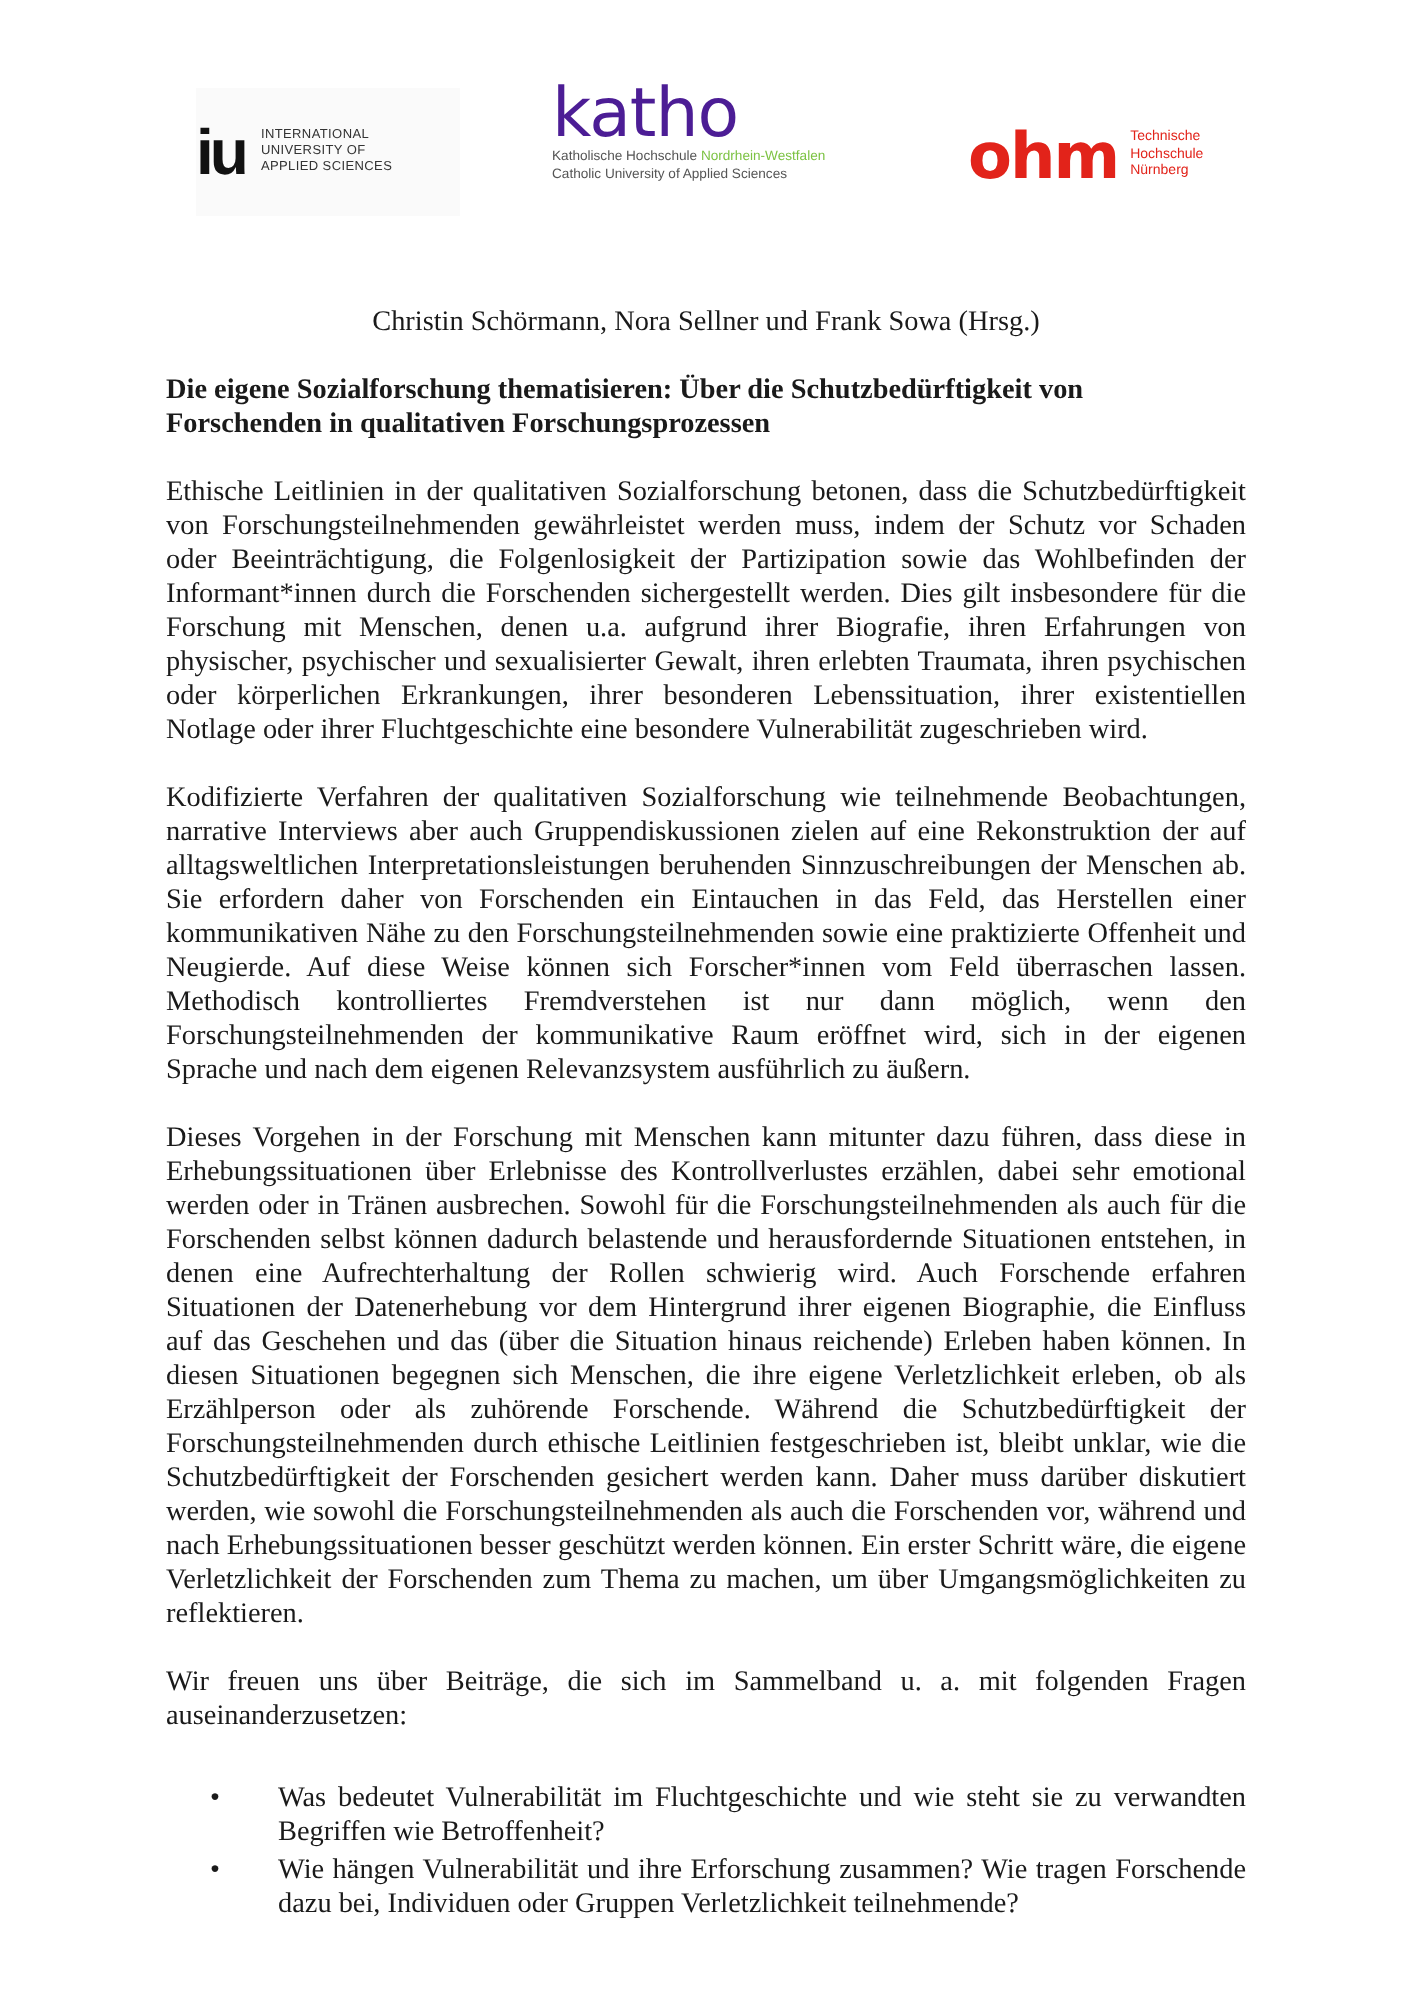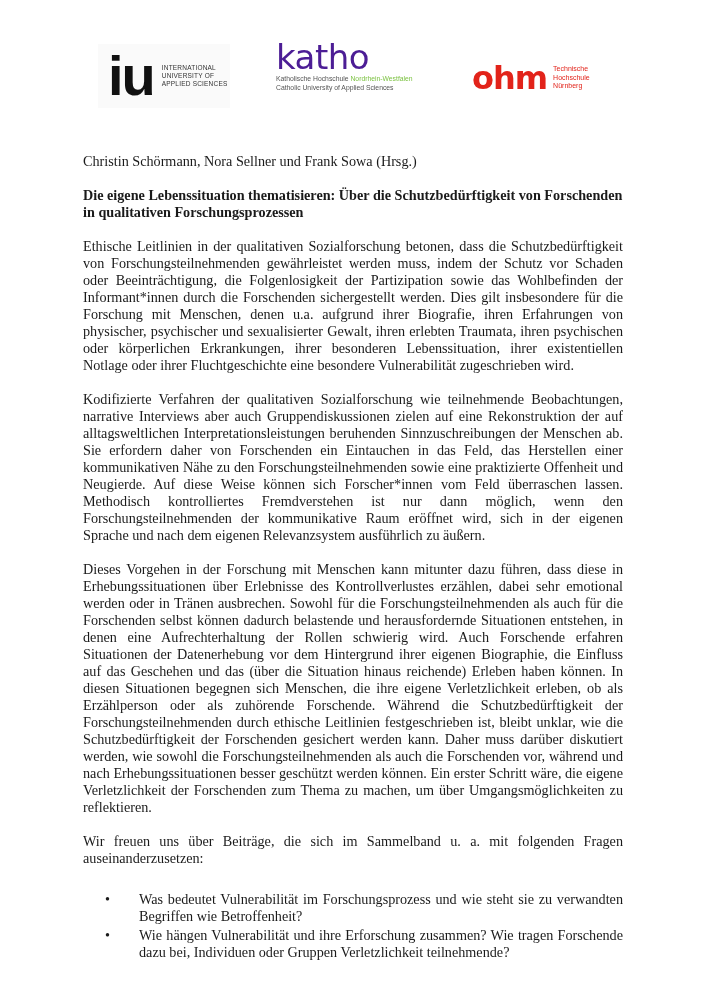--- a/index.html
+++ b/index.html
@@ -1,29 +1,29 @@
 <!DOCTYPE html>
 <html><head>
 <meta charset="utf-8">
 <style>
   html, body { margin:0; padding:0; background:#ffffff; }
   body { width:707px; height:1000px; position:relative; overflow:hidden; font-family:"Liberation Serif", serif; color:#1a1a1a; }
   .logos { position:absolute; top:30px; left:0; width:707px; height:100px; }
   .logo-iu { position:absolute; left:98px; top:14px; width:132px; height:64px; background:#fafafa; display:flex; align-items:center; }
-  .iu-mark { font-family:"Liberation Sans", sans-serif; font-weight:bold; font-size:56px; color:#111; letter-spacing:-2px; margin-left:10px; line-height:1; }
+  .iu-mark { font-family:"Liberation Sans", sans-serif; font-weight:bold; font-size:32px; color:#111; letter-spacing:-2px; margin-left:0; line-height:1; }
   .iu-text { font-family:"Liberation Sans", sans-serif; font-size:6.5px; color:#333; line-height:8px; margin-left:8px; letter-spacing:0.2px; }
   .logo-katho { position:absolute; left:276px; top:10px; width:180px; }
   .katho-mark { font-family:"DejaVu Sans", sans-serif; font-size:34px; color:#4c1d95; line-height:34px; letter-spacing:-0.5px; }
   .katho-line { font-family:"Liberation Sans", sans-serif; font-size:6.8px; color:#555; line-height:9px; white-space:nowrap; }
   .katho-line .green { color:#7cc242; }
-  .logo-ohm { position:absolute; left:472px; top:28px; width:140px; height:40px; display:flex; align-items:center; }
+  .logo-ohm { position:absolute; left:484px; top:28px; width:140px; height:40px; display:flex; align-items:center; }
   .ohm-mark { font-family:"DejaVu Sans", sans-serif; font-weight:bold; font-size:32px; color:#e2231a; letter-spacing:-1px; line-height:1; }
   .ohm-text { font-family:"Liberation Sans", sans-serif; font-size:7px; color:#e2231a; line-height:8.5px; margin-left:6px; }
   .content { position:absolute; left:83px; top:153px; width:540px; font-size:14.2px; line-height:17px; text-align:justify; }
-  .editors { margin:0 0 17px 0; text-align:left; }
+  .editors { margin:0 0 17px 0; text-align:center; }
   .title { font-weight:bold; margin:0 0 17px 0; text-align:left; }
   p { margin:0 0 17px 0; }
   ul { margin:0; padding:0 0 0 56px; list-style:none; }
   li { position:relative; margin:0 0 2px 0; }
   .bullet { position:absolute; left:-34px; top:0; }
 </style>
 </head>
 <body>
 
 <div class="logos">
@@ -47,28 +47,28 @@
     <div class="ohm-text">
       <div>Technische</div>
       <div>Hochschule</div>
       <div>Nürnberg</div>
     </div>
   </div>
 </div>
 
 <div class="content">
   <p class="editors">Christin Schörmann, Nora Sellner und Frank Sowa (Hrsg.)</p>
-  <p class="title">Die eigene Lebenssituation thematisieren: Über die Schutzbedürftigkeit von Forschenden in qualitativen Forschungsprozessen</p>
+  <p class="title">Die eigene Sozialforschung thematisieren: Über die Schutzbedürftigkeit von Forschenden in qualitativen Forschungsprozessen</p>
   <p>Ethische Leitlinien in der qualitativen Sozialforschung betonen, dass die Schutzbedürftigkeit von Forschungsteilnehmenden gewährleistet werden muss, indem der Schutz vor Schaden oder Beeinträchtigung, die Folgenlosigkeit der Partizipation sowie das Wohlbefinden der Informant*innen durch die Forschenden sichergestellt werden. Dies gilt insbesondere für die Forschung mit Menschen, denen u.a. aufgrund ihrer Biografie, ihren Erfahrungen von physischer, psychischer und sexualisierter Gewalt, ihren erlebten Traumata, ihren psychischen oder körperlichen Erkrankungen, ihrer besonderen Lebenssituation, ihrer existentiellen Notlage oder ihrer Fluchtgeschichte eine besondere Vulnerabilität zugeschrieben wird.</p>
   <p>Kodifizierte Verfahren der qualitativen Sozialforschung wie teilnehmende Beobachtungen, narrative Interviews aber auch Gruppendiskussionen zielen auf eine Rekonstruktion der auf alltagsweltlichen Interpretationsleistungen beruhenden Sinnzuschreibungen der Menschen ab. Sie erfordern daher von Forschenden ein Eintauchen in das Feld, das Herstellen einer kommunikativen Nähe zu den Forschungsteilnehmenden sowie eine praktizierte Offenheit und Neugierde. Auf diese Weise können sich Forscher*innen vom Feld überraschen lassen. Methodisch kontrolliertes Fremdverstehen ist nur dann möglich, wenn den Forschungsteilnehmenden der kommunikative Raum eröffnet wird, sich in der eigenen Sprache und nach dem eigenen Relevanzsystem ausführlich zu äußern.</p>
   <p>Dieses Vorgehen in der Forschung mit Menschen kann mitunter dazu führen, dass diese in Erhebungssituationen über Erlebnisse des Kontrollverlustes erzählen, dabei sehr emotional werden oder in Tränen ausbrechen. Sowohl für die Forschungsteilnehmenden als auch für die Forschenden selbst können dadurch belastende und herausfordernde Situationen entstehen, in denen eine Aufrechterhaltung der Rollen schwierig wird. Auch Forschende erfahren Situationen der Datenerhebung vor dem Hintergrund ihrer eigenen Biographie, die Einfluss auf das Geschehen und das (über die Situation hinaus reichende) Erleben haben können. In diesen Situationen begegnen sich Menschen, die ihre eigene Verletzlichkeit erleben, ob als Erzählperson oder als zuhörende Forschende. Während die Schutzbedürftigkeit der Forschungsteilnehmenden durch ethische Leitlinien festgeschrieben ist, bleibt unklar, wie die Schutzbedürftigkeit der Forschenden gesichert werden kann. Daher muss darüber diskutiert werden, wie sowohl die Forschungsteilnehmenden als auch die Forschenden vor, während und nach Erhebungssituationen besser geschützt werden können. Ein erster Schritt wäre, die eigene Verletzlichkeit der Forschenden zum Thema zu machen, um über Umgangsmöglichkeiten zu reflektieren.</p>
   <p style="margin-bottom:24px;">Wir freuen uns über Beiträge, die sich im Sammelband u. a. mit folgenden Fragen auseinanderzusetzen:</p>
   <ul>
     <li>
       <span class="bullet">•</span>
-      <span>Was bedeutet Vulnerabilität im Forschungsprozess und wie steht sie zu verwandten Begriffen wie Betroffenheit?</span>
+      <span>Was bedeutet Vulnerabilität im Fluchtgeschichte und wie steht sie zu verwandten Begriffen wie Betroffenheit?</span>
     </li>
     <li>
       <span class="bullet">•</span>
       <span>Wie hängen Vulnerabilität und ihre Erforschung zusammen? Wie tragen Forschende dazu bei, Individuen oder Gruppen Verletzlichkeit teilnehmende?</span>
     </li>
   </ul>
 </div>
 
 </body></html>

